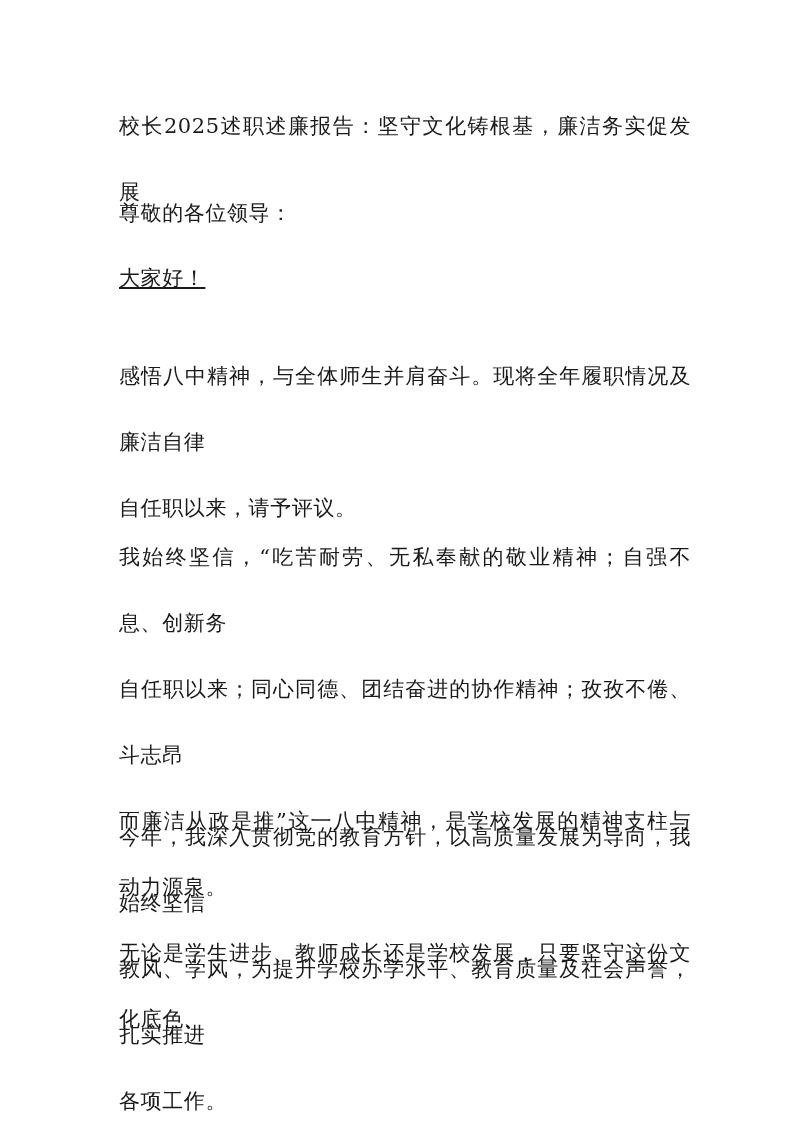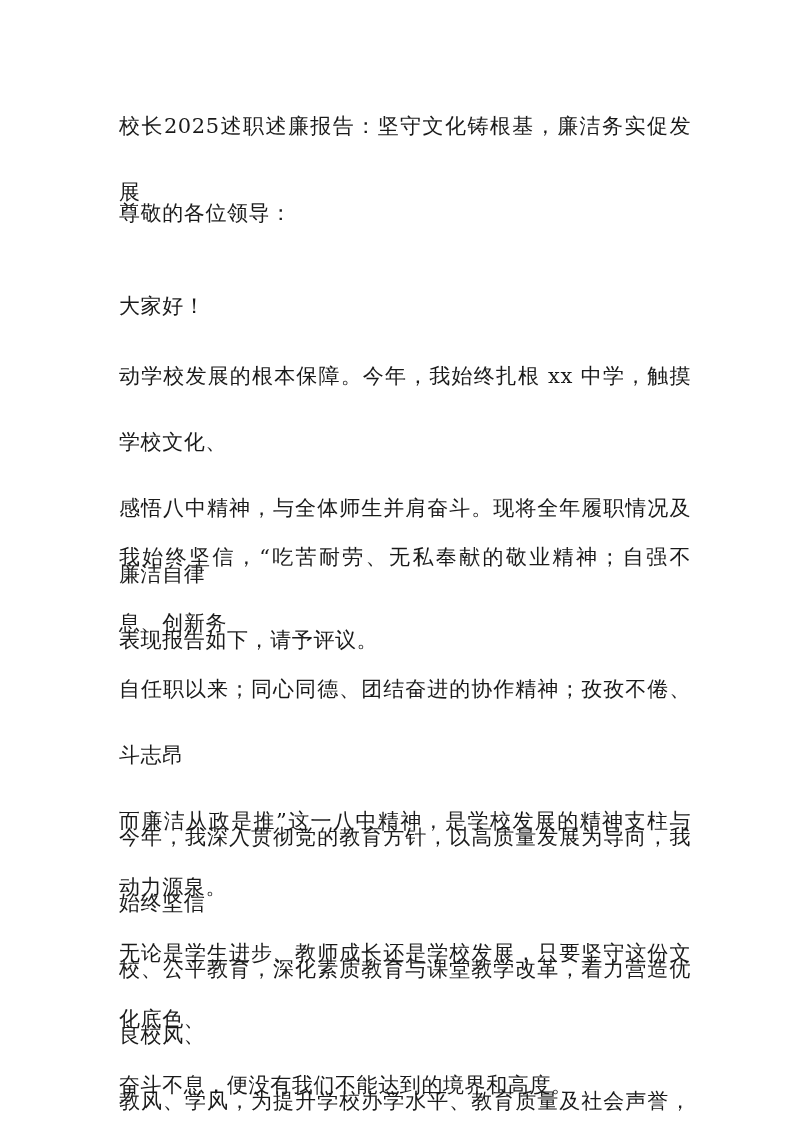--- a/index.html
+++ b/index.html
@@ -36,36 +36,33 @@
   </style>
 </head>
 <body>
 
 <div class="page">
 
   <p class="para" style="top:93px;">校长2025述职述廉报告：坚守文化铸根基，廉洁务实促发展</p>
 
   <p class="para" style="top:180px;">尊敬的各位领导：</p>
 
-  <p class="para" style="top:273px;">大家好！</p>
+  <p class="para" style="top:245px;text-decoration:underline;">大家好！</p>
 
   <div class="para" style="top:343px;">
-    <div>动学校发展的根本保障。今年，我始终扎根 xx 中学，触摸学校文化、</div>
     <div>感悟八中精神，与全体师生并肩奋斗。现将全年履职情况及廉洁自律</div>
-    <div>表现报告如下，请予评议。</div>
+    <div>自任职以来，请予评议。</div>
   </div>
 
   <div class="para" style="top:524px;">
     <div>我始终坚信，“吃苦耐劳、无私奉献的敬业精神；自强不息、创新务</div>
     <div>自任职以来；同心同德、团结奋进的协作精神；孜孜不倦、斗志昂</div>
     <div>而廉洁从政是推”这一八中精神，是学校发展的精神支柱与动力源泉。</div>
     <div>无论是学生进步、教师成长还是学校发展，只要坚守这份文化底色、</div>
-    <div>奋斗不息，便没有我们不能达到的境界和高度。</div>
   </div>
 
   <div class="para" style="top:804px;">
     <div>今年，我深入贯彻党的教育方针，以高质量发展为导向，我始终坚信</div>
-    <div>校、公平教育，深化素质教育与课堂教学改革，着力营造优良校风、</div>
     <div>教风、学风，为提升学校办学水平、教育质量及社会声誉，扎实推进</div>
     <div>各项工作。</div>
   </div>
 
 </div>
 
 </body></html>

